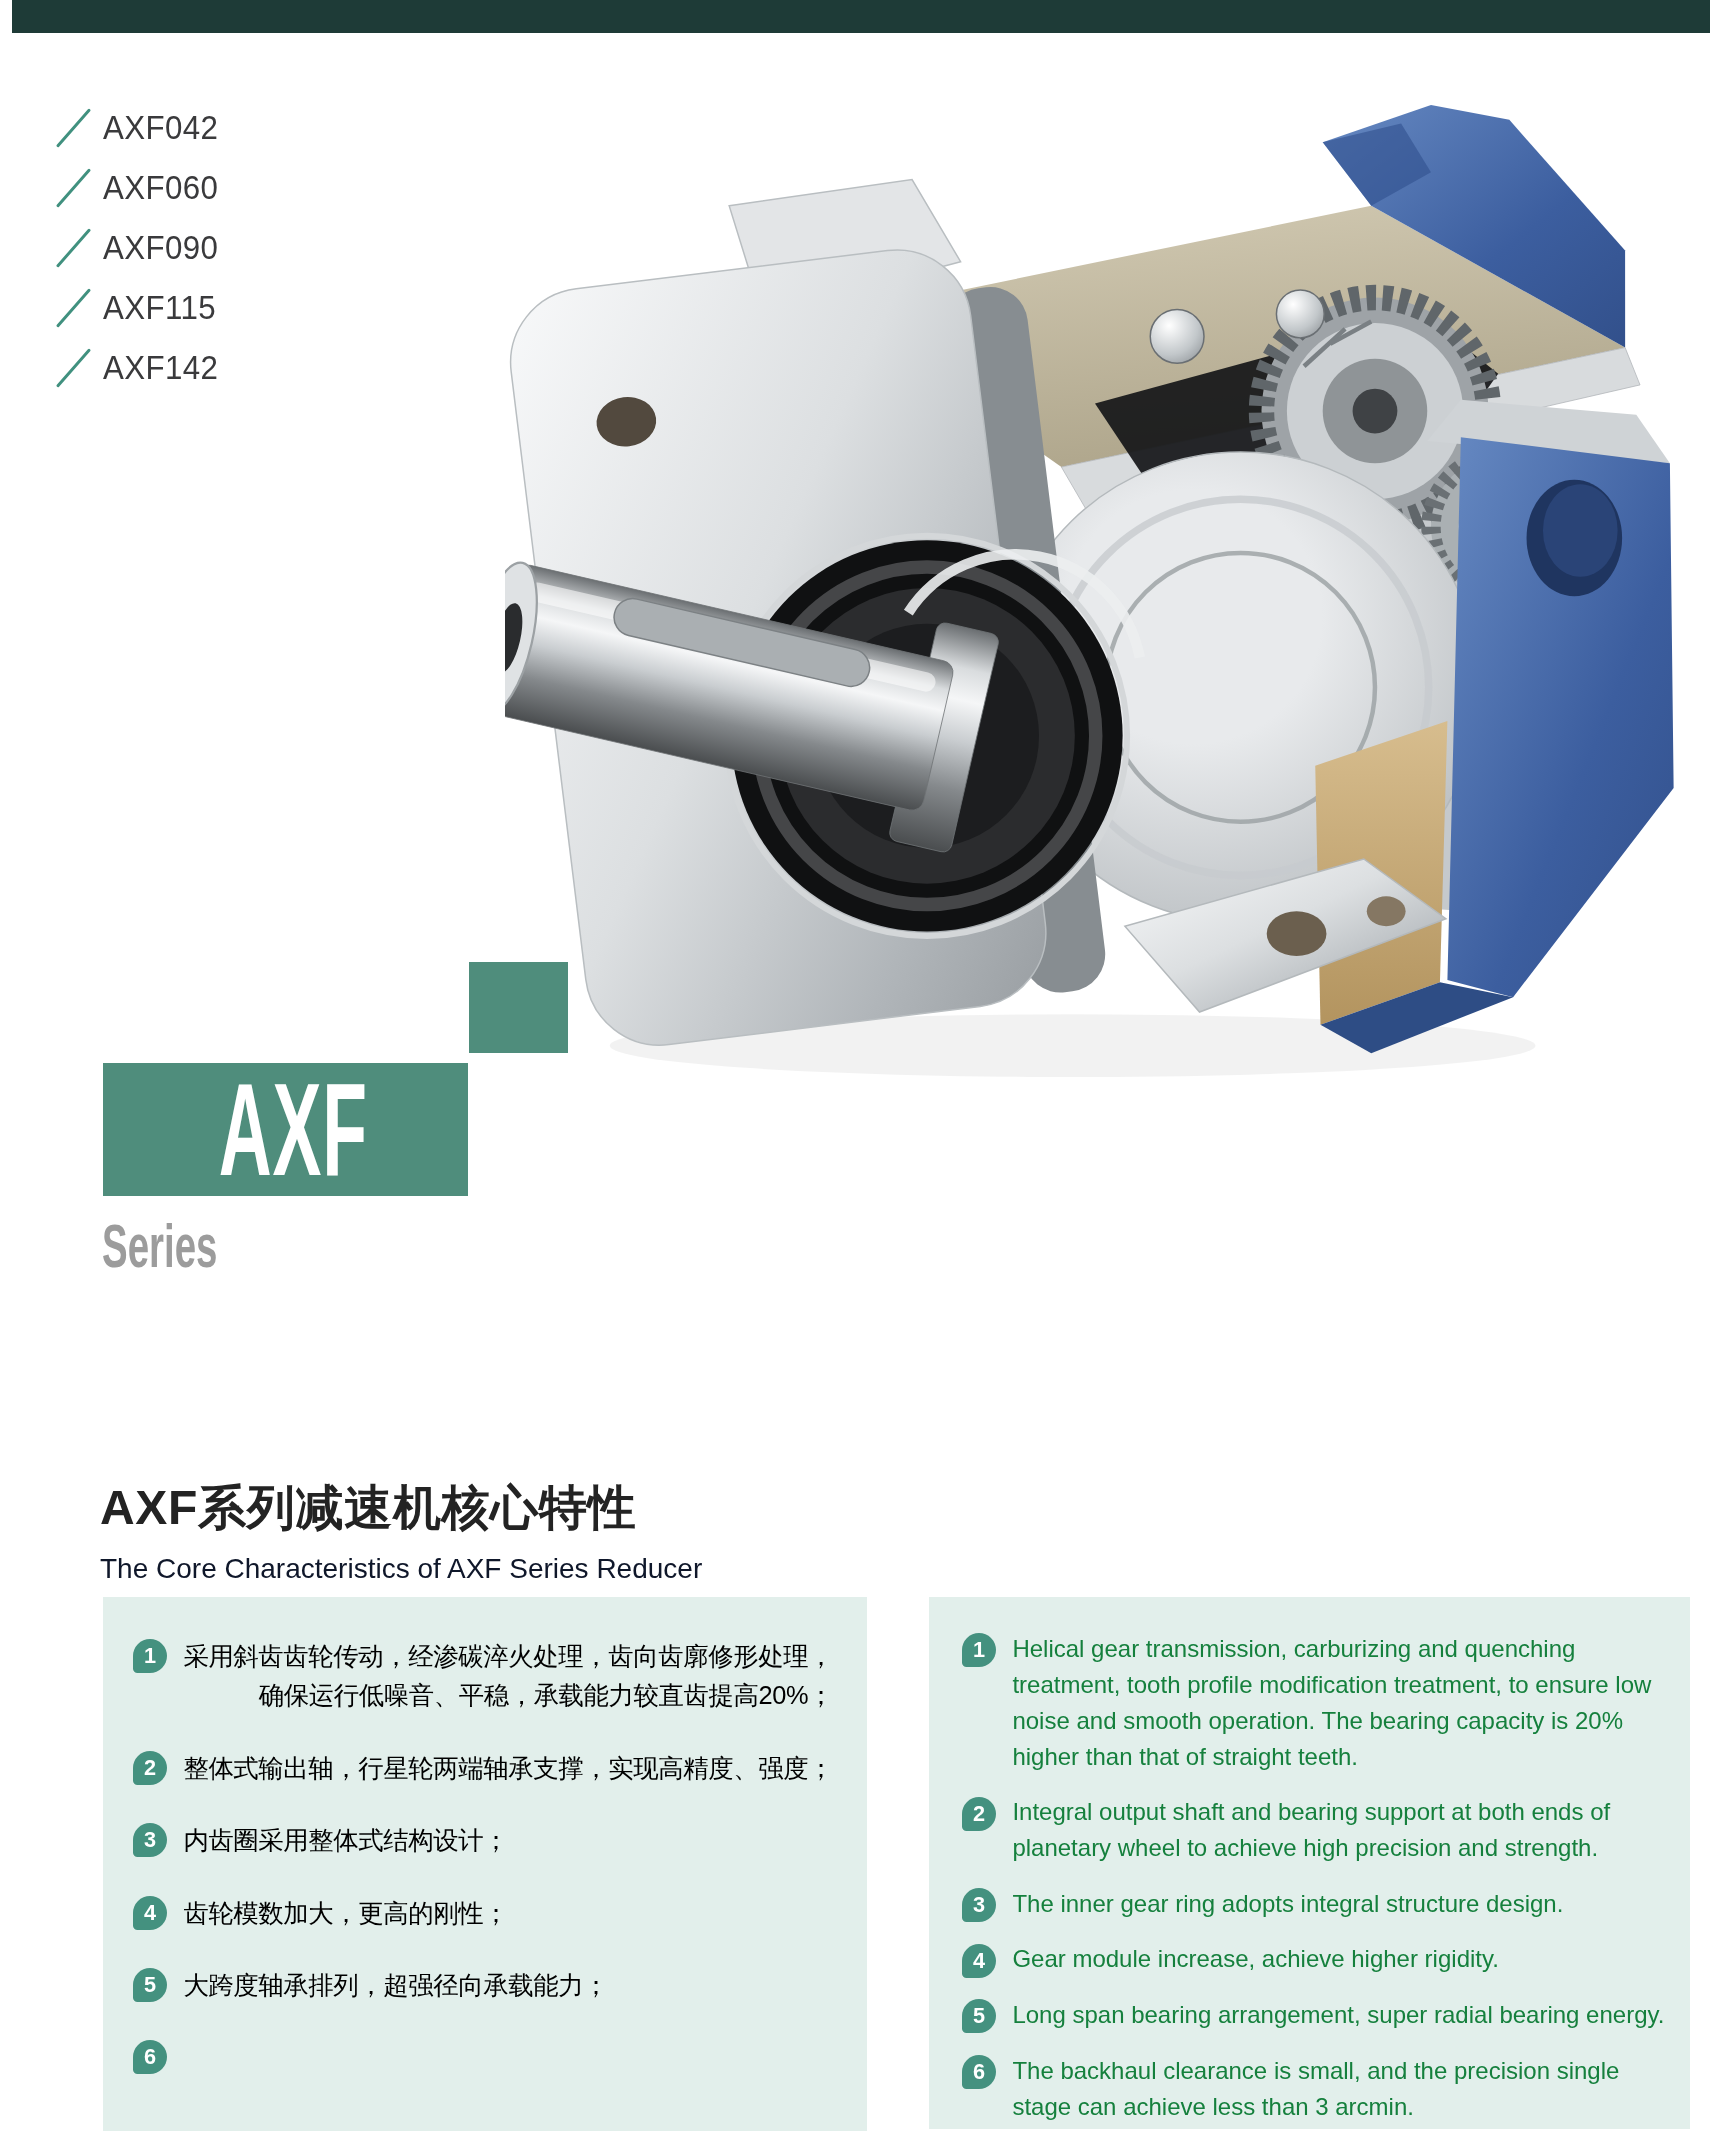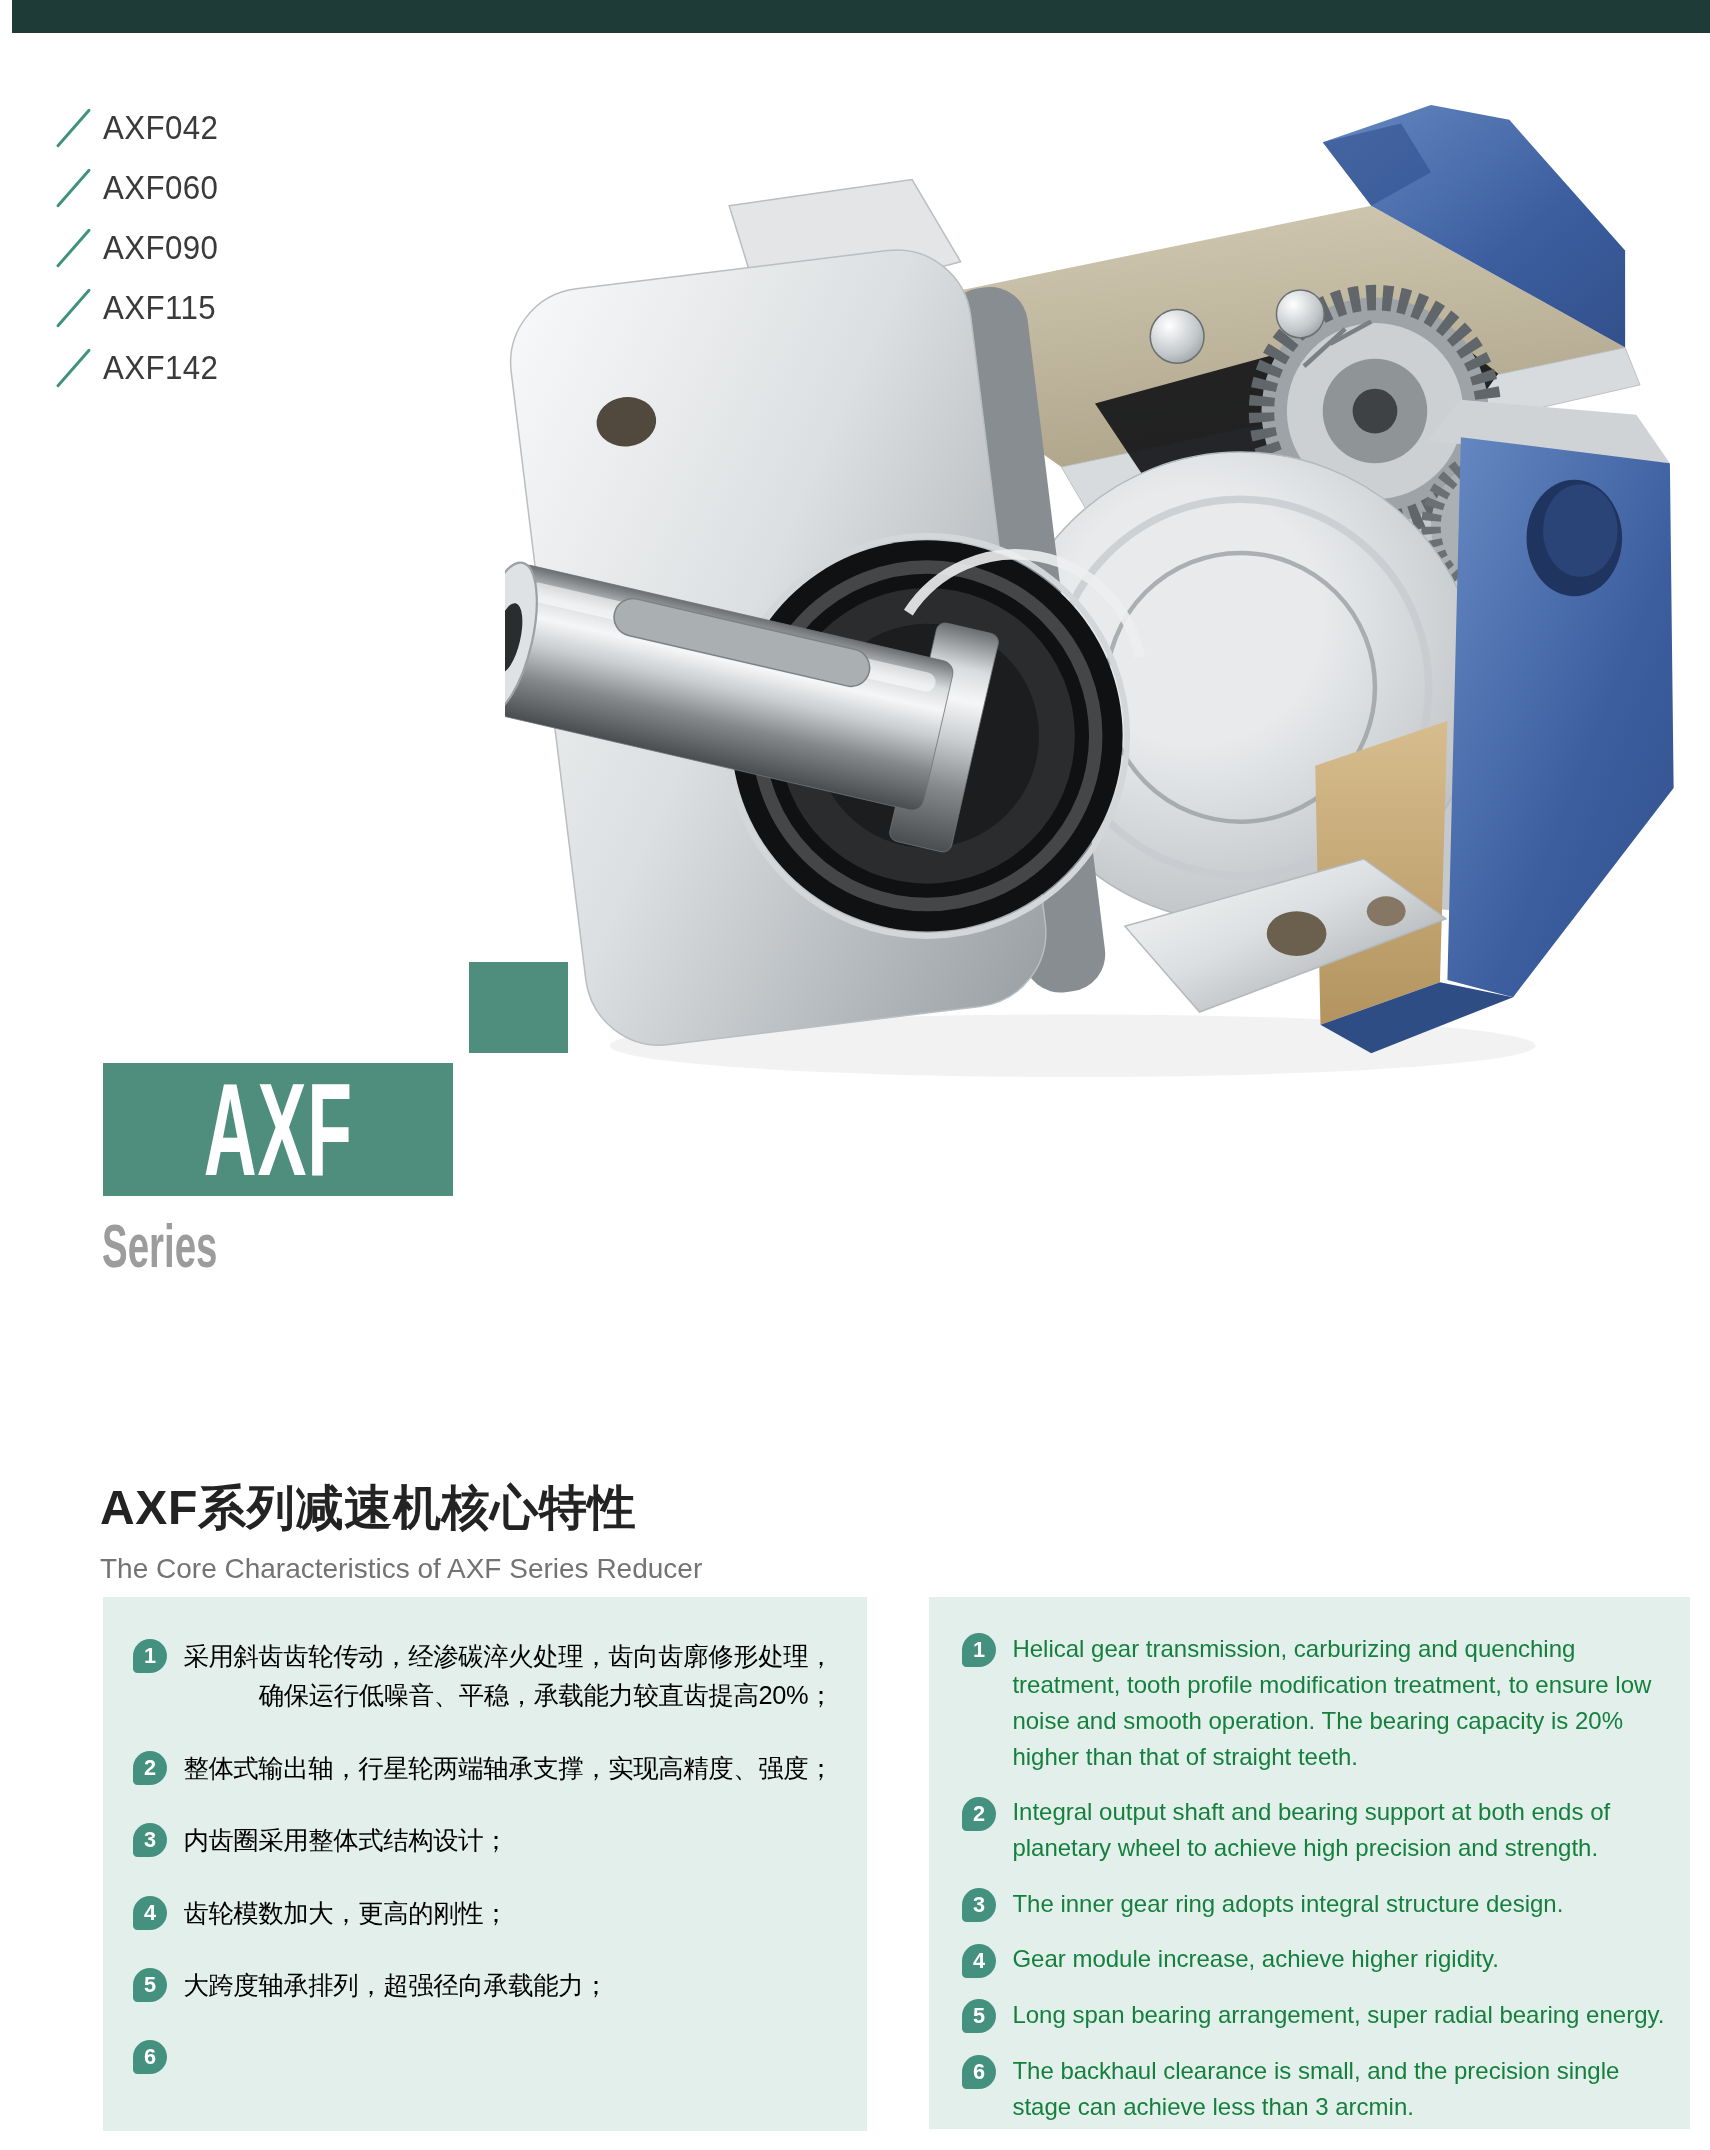--- a/index.html
+++ b/index.html
@@ -8,28 +8,28 @@
     font-family:Liberation Sans, sans-serif;color:#3e4347;margin-left:12px;
   }
   
   .topbar{position:absolute;left:0;top:0;width:1710px;height:33px;background:#1e3b37;}
   
   .models{position:absolute;left:43px;top:109px;}
   .model-row{display:flex;align-items:center;height:37px;margin-bottom:23px;}
   .slash{width:37px;height:42px;margin-right:10.5px;flex:0 0 37px;}
   .model-label{font-size:34px;font-weight:500;color:#3a3a3c;transform:scaleX(.92);transform-origin:left center;letter-spacing:0.4px;white-space:nowrap;}
   
-  .banner-box{position:absolute;left:91px;top:1063px;width:350px;height:133px;background:#4f8d7c;display:flex;align-items:center;justify-content:center;}
+  .banner-box{position:absolute;left:91px;top:1063px;width:350px;height:133px;background:#4f8d7c;display:flex;align-items:center;justify-content:center;padding-left:15px;}
   .banner-title{font-size:131px;line-height:133px;font-weight:700;color:#ffffff;transform:scaleX(.56);letter-spacing:1.5px;white-space:nowrap;}
   .banner-sub{position:absolute;left:90px;top:1211px;font-size:61px;font-weight:700;color:#9c9c9c;transform:scaleX(.63);transform-origin:left center;white-space:nowrap;}
   .accent-square{position:absolute;left:457px;top:962px;width:99px;height:91px;background:#4f8d7c;}
   
   .section-header{position:absolute;left:88px;top:1476px;}
   .h-zh{font-size:48px;font-weight:700;color:#232323;letter-spacing:0.7px;}
-  .h-en{margin-top:13.4px;font-size:28px;color:#737373;}
+  .h-en{margin-top:13.4px;font-size:28px;color:#0f172a;}
   
   .feature-box{position:absolute;top:1597px;background:#e2efeb;box-sizing:border-box;}
   .box-zh{left:91px;width:764px;height:534px;padding:40px 7.5px 0 30px;}
   .box-en{left:917px;width:761px;height:532px;padding:34px 10.5px 0 33px;}
   .feature{display:flex;align-items:flex-start;}
   .box-zh .feature{margin-bottom:33px;}
   .box-en .feature{margin-bottom:19.4px;}
   .badge{flex:0 0 34px;width:34px;height:34px;border-radius:50% 50% 50% 4.5px;background:#44917f;color:#ffffff;
          font-size:21.7px;font-weight:700;display:flex;align-items:center;justify-content:center;margin-right:16.4px;margin-top:2.2px;}
   .ftext{white-space:pre-line;}

